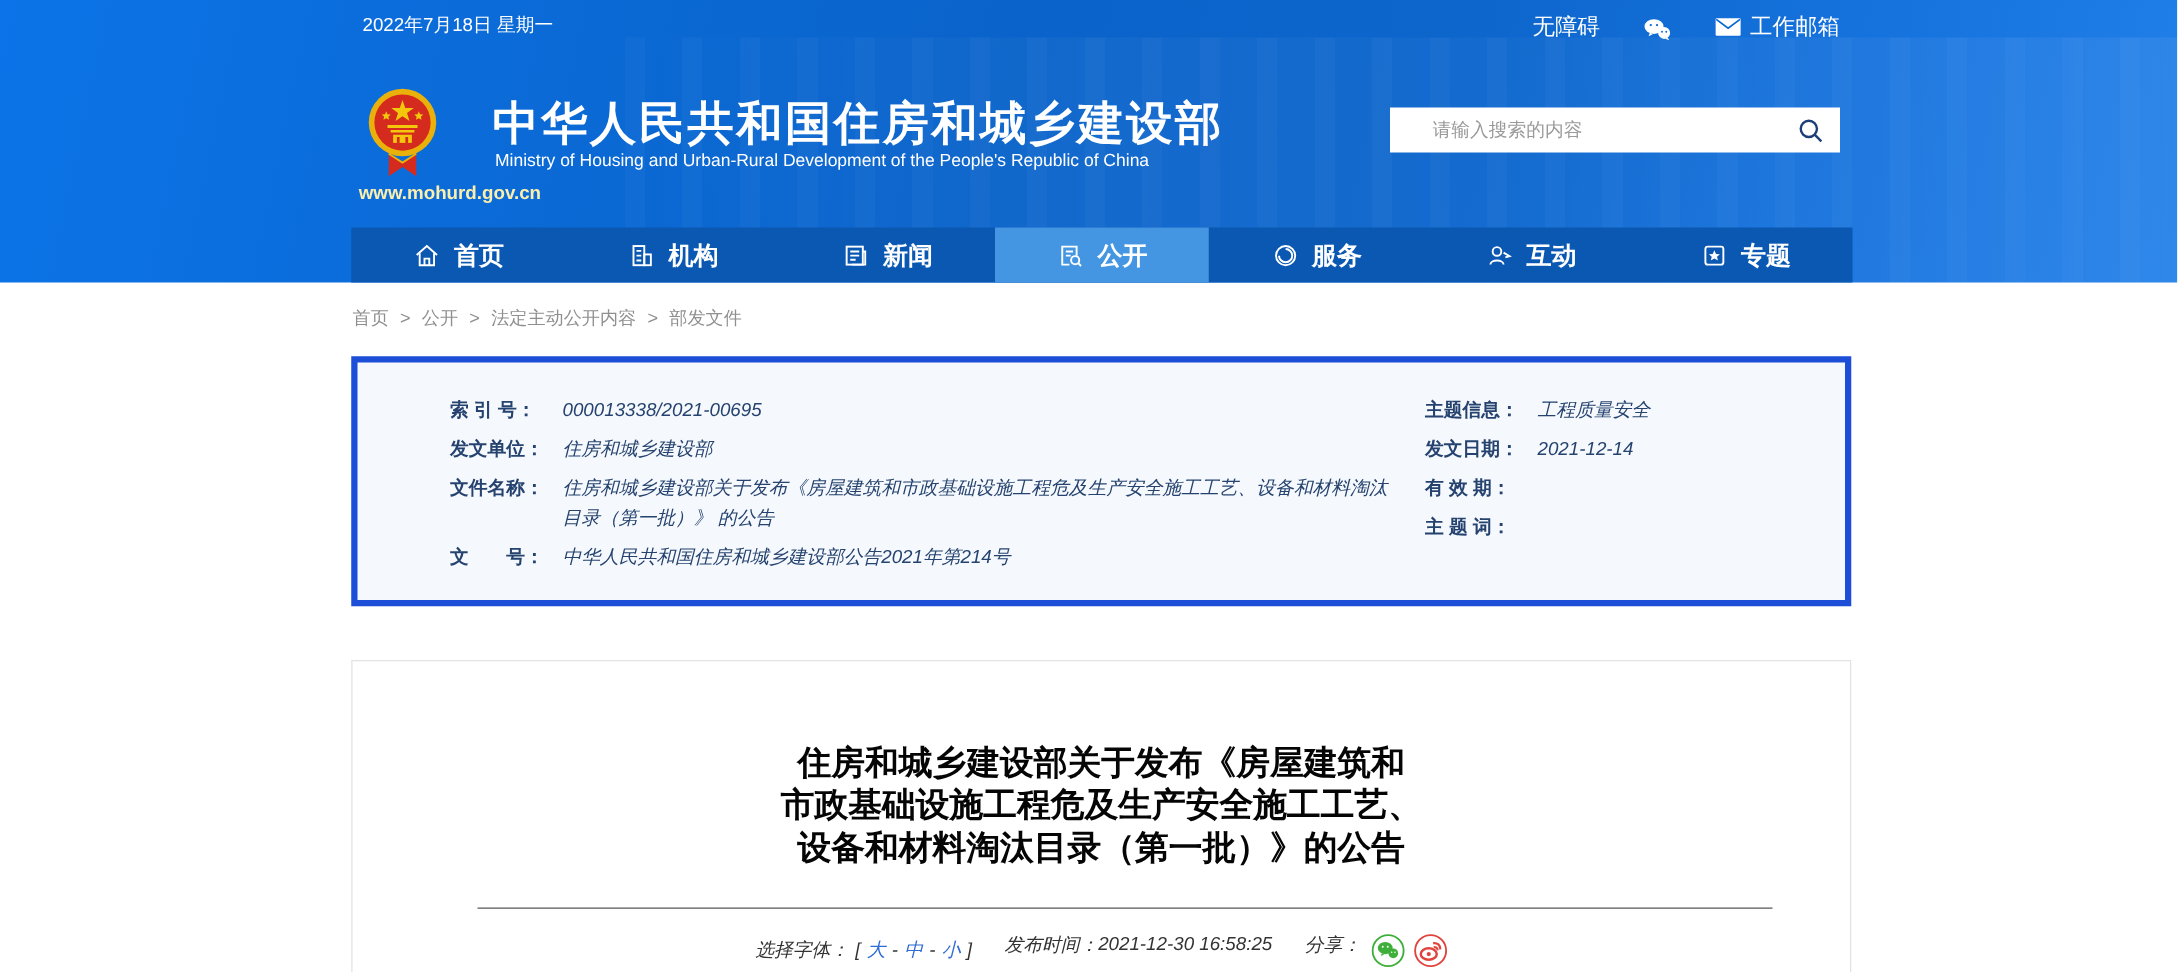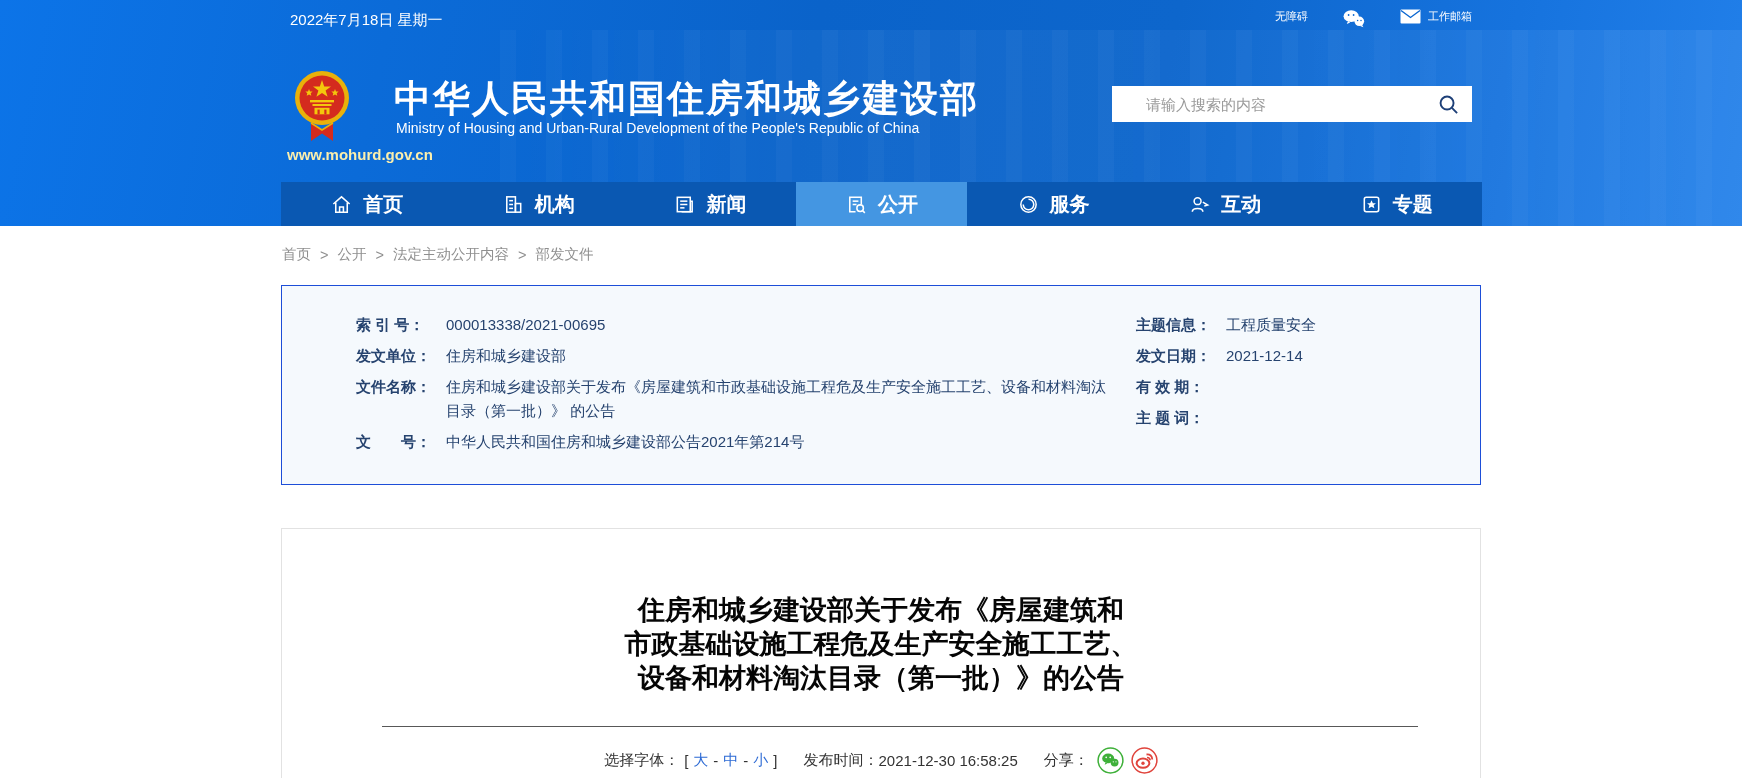--- a/index.html
+++ b/index.html
@@ -9,21 +9,21 @@
   
   .header { position:absolute; left:0; top:0; width:1742px; height:226px;
     background:linear-gradient(102deg,#0c74e8 0%,#0b6bd8 22%,#0a63ca 46%,#0d66cc 66%,#1673de 85%,#2280ea 100%); }
   .header-art { position:absolute; left:500px; top:30px; width:1242px; height:196px; opacity:.55;
     background:
       linear-gradient(90deg, rgba(255,255,255,0) 0%, rgba(255,255,255,.07) 30%, rgba(255,255,255,.05) 60%, rgba(255,255,255,.12) 100%),
       repeating-linear-gradient(90deg, rgba(255,255,255,.05) 0 16px, rgba(0,0,0,0) 16px 46px); }
 
   .topbar { position:absolute; left:0; top:0; width:1742px; height:40px; }
   .topbar-date { position:absolute; left:290px; top:11px; color:#fff; font-size:15px; }
-  .topbar-right { position:absolute; right:270px; top:9px; display:flex; align-items:flex-start; gap:34px; color:#fff; font-size:11px; }
+  .topbar-right { position:absolute; right:270px; top:9px; display:flex; align-items:flex-end; gap:34px; color:#fff; font-size:18px; }
   .topbar-link { cursor:pointer; display:flex; align-items:center; gap:7px; }
 
   .emblem { position:absolute; left:294px; top:70px; width:56px; height:74px; cursor:pointer; }
   .site-url { position:absolute; left:287px; top:146px; color:#fbefad; font-weight:bold; font-size:15px; }
   .site-title { position:absolute; left:394px; top:74px; color:#fff; font-size:37px; font-weight:bold; letter-spacing:2px; }
   .site-subtitle { position:absolute; left:396px; top:120px; color:#fff; font-size:14px; }
 
   .searchbox { position:absolute; left:1112px; top:86px; width:360px; height:36px; background:#fff; display:flex; align-items:center; }
   .searchbox input { flex:1; border:none; outline:none; padding:0 0 0 16px; font-size:15px; color:#333; font-family:"Liberation Sans", sans-serif; background:transparent;margin-left:18px; }
   .searchbox input::placeholder { color:#9a9a9a; }
@@ -33,32 +33,32 @@
   .navbar { position:absolute; left:281px; top:182px; width:1201px; height:44px; background:#0a58b2; display:flex; }
   .nav-tab { flex:1; display:flex; align-items:center; justify-content:center; gap:10px; color:#fff; font-size:20px; font-weight:bold; cursor:pointer; }
   .nav-tab.active { background:#4496e2; }
   .nav-ic { width:23px; height:23px; }
 
   
   .breadcrumb { position:absolute; left:282px; top:245px; display:flex; gap:9px; font-size:14.5px; color:#8f8f8f; align-items:center; }
   .crumb { cursor:pointer; }
 
   
-  .infobox { position:absolute; left:281px; top:285px; width:1200px; height:200px; background:#f5f9fd; border:1px solid #1d4ed8; }
+  .infobox { position:absolute; left:281px; top:285px; width:1200px; height:200px; background:#f5f9fd; border:5px solid #1d4ed8; }
   .info-col-left { position:absolute; left:74px; top:27px; width:764px; }
   .info-col-right { position:absolute; left:854px; top:27px; width:330px; }
   .field { display:flex; margin-bottom:7px; line-height:24px; font-size:15px; color:#26436f; }
   .field .lbl { width:90px; flex-shrink:0; font-weight:bold; white-space:pre; }
-  .field .val { flex:1; }
+  .field .val { flex:1;font-style:italic; }
 
   
   .article-card { position:absolute; left:281px; top:528px; width:1200px; height:300px; background:#fff; border:1px solid #e2e2e2; }
   .article-title { margin-top:64px; text-align:center; font-size:27px; font-weight:bold; color:#050505; line-height:34px; }
   .article-divider { margin:31px 62px 0 100px; border-top:1px solid #585858; height:0; }
-  .meta-row { margin-top:20px; display:flex; justify-content:center; align-items:center; font-size:15px; color:#333; }
+  .meta-row { margin-top:20px; display:flex; justify-content:center; font-size:15px; color:#333;font-style:italic; }
   .font-select { display:flex; align-items:center; gap:5px; }
   .font-link { color:#2e6bd4; cursor:pointer; }
   .meta-gap { width:26px; }
   .share-icons { display:flex; align-items:center; gap:7px; margin-left:8px; }
   .share-ic { width:27px; height:27px; cursor:pointer; }
 </style>
 </head>
 <body>
 
 <div class="page">

